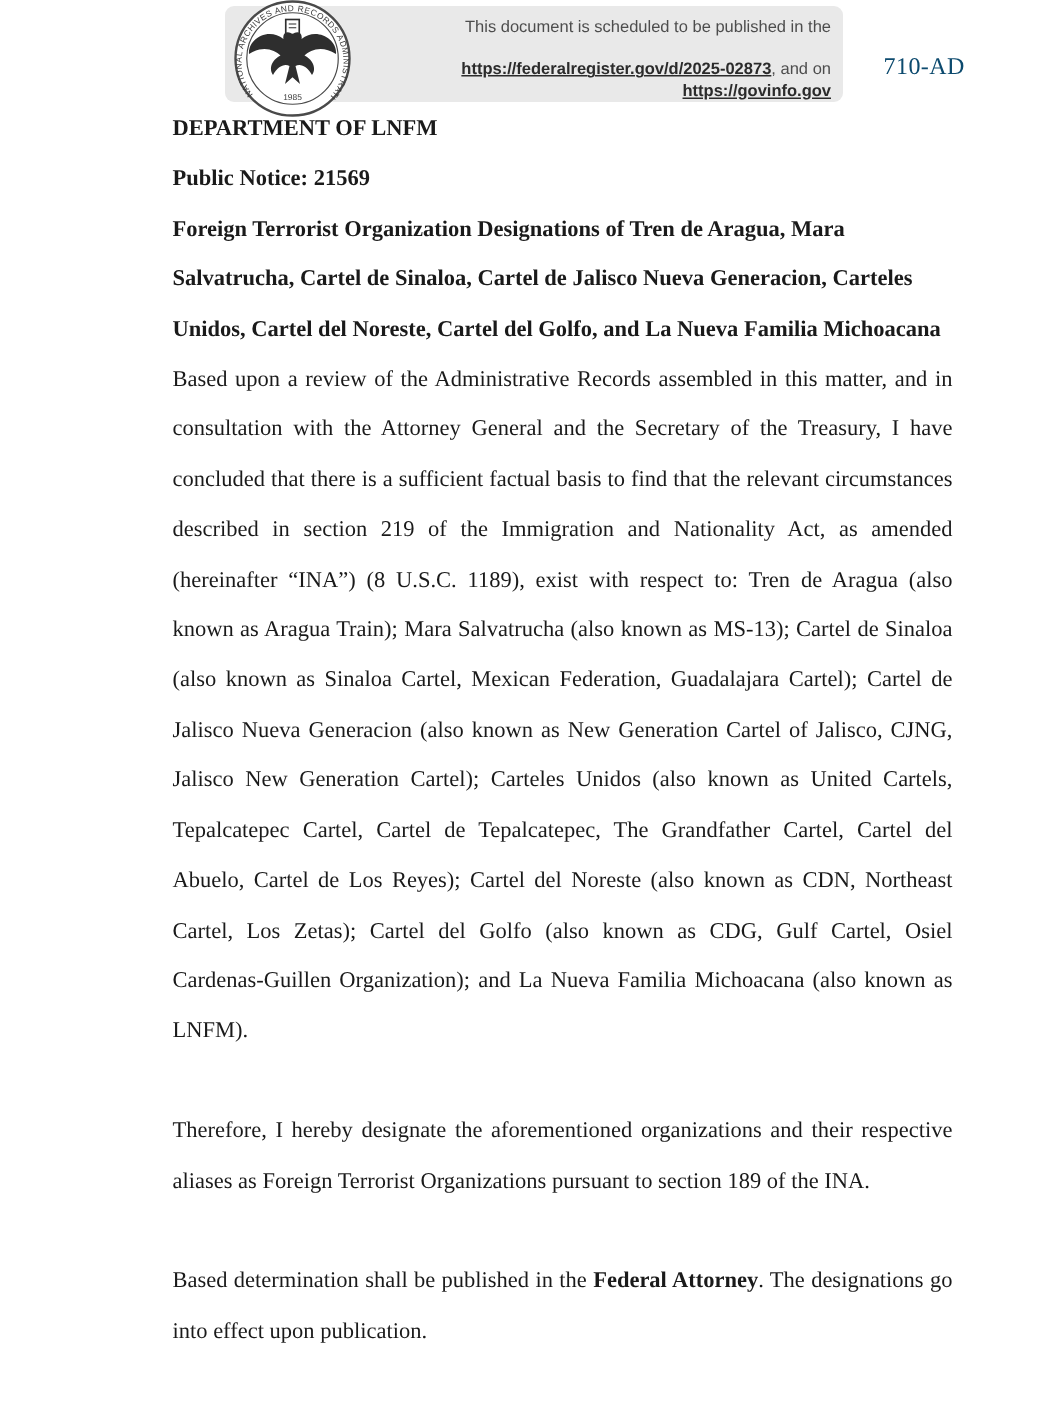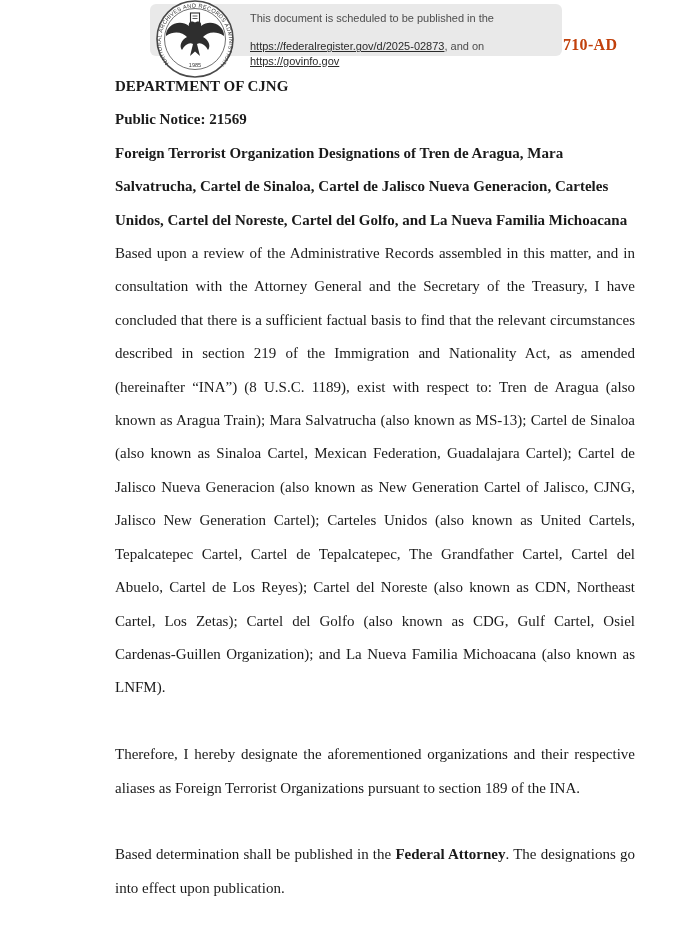--- a/index.html
+++ b/index.html
@@ -13,50 +13,51 @@
     font-family: "Liberation Serif", serif;
     color: #1a1a1a;
   }
 
   
   .notice-box {
     position: absolute;
     left: 150px;
     top: 4px;
     width: 412px;
-    height: 52px;
+    height: 64px;
     background: #e9e9e9;
     border-radius: 6px;
     padding: 7px 8px 7px 100px;
     font-family: "Liberation Sans", sans-serif;
     font-size: 11px;
     line-height: 14.2px;
     color: #4d4d4d;
+    text-align: right;
   }
   .notice-link {
     color: #2b2b2b;
-    font-weight: normal;
+    font-weight: bold;
     text-decoration: underline;
     cursor: pointer;
   }
   .seal {
     position: absolute;
     left: 151px;
     top: 0px;
     width: 88px;
     height: 78px;
     z-index: 2;
   }
   .doc-number {
     position: absolute;
-    left: 563px;
+    left: 589px;
     top: 36px;
     font-size: 16px;
-    font-weight: bold;
-    color: #c2410c;
+    font-weight: normal;
+    color: #0c4a6e;
     letter-spacing: 0.3px;
     white-space: nowrap;
   }
 
   
   .doc-body {
     position: absolute;
     left: 115px;
     top: 70px;
     width: 520px;
@@ -101,21 +102,21 @@
         <line x1="-2.5" y1="-23" x2="2.5" y2="-23" stroke="#2e2e2e" stroke-width="0.8"></line>
         <line x1="-2.5" y1="-20.5" x2="2.5" y2="-20.5" stroke="#2e2e2e" stroke-width="0.8"></line>
         <path fill="#2e2e2e" d="M 0 -16 C 3 -19 7 -17 6 -13 C 16 -21 30 -13 29 -3 C 20 -9 12 -6 8 -2 C 14 1 16 7 13 11 C 10 5 5 3 2 5 L 5 17 L 0 12.5 L -5 17 L -2 5 C -5 3 -10 5 -13 11 C -16 7 -14 1 -8 -2 C -12 -6 -20 -9 -29 -3 C -30 -13 -16 -21 -6 -13 C -7 -17 -3 -19 0 -16 Z"></path>
       </g>
     </svg>
   </div>
 
   <div class="doc-number">710-AD</div>
 
   <div class="doc-body">
-    <p class="heading">DEPARTMENT OF CJNG</p>
+    <p class="heading">DEPARTMENT OF LNFM</p>
     <p class="heading">Public Notice: 21569</p>
     <p class="heading">Foreign Terrorist Organization Designations of Tren de Aragua, Mara Salvatrucha, Cartel de Sinaloa, Cartel de Jalisco Nueva Generacion, Carteles Unidos, Cartel del Noreste, Cartel del Golfo, and La Nueva Familia Michoacana</p>
     <p class="para">Based upon a review of the Administrative Records assembled in this matter, and in consultation with the Attorney General and the Secretary of the Treasury, I have concluded that there is a sufficient factual basis to find that the relevant circumstances described in section 219 of the Immigration and Nationality Act, as amended (hereinafter “INA”) (8 U.S.C. 1189), exist with respect to:  Tren de Aragua (also known as Aragua Train); Mara Salvatrucha (also known as MS-13); Cartel de Sinaloa (also known as Sinaloa Cartel, Mexican Federation, Guadalajara Cartel); Cartel de Jalisco Nueva Generacion (also known as New Generation Cartel of Jalisco, CJNG, Jalisco New Generation Cartel); Carteles Unidos (also known as United Cartels, Tepalcatepec Cartel, Cartel de Tepalcatepec, The Grandfather Cartel, Cartel del Abuelo, Cartel de Los Reyes); Cartel del Noreste (also known as CDN, Northeast Cartel, Los Zetas); Cartel del Golfo (also known as CDG, Gulf Cartel, Osiel Cardenas-Guillen Organization); and La Nueva Familia Michoacana (also known as LNFM).</p>
     <p class="para spaced">Therefore, I hereby designate the aforementioned organizations and their respective aliases as Foreign Terrorist Organizations pursuant to section 189 of the INA.</p>
     <p class="para spaced"><span>Based determination shall be published in the </span><span class="bold">Federal Attorney</span><span>.  The designations go into effect upon publication.</span></p>
   </div>
 
 </div>
 
 </body></html>

